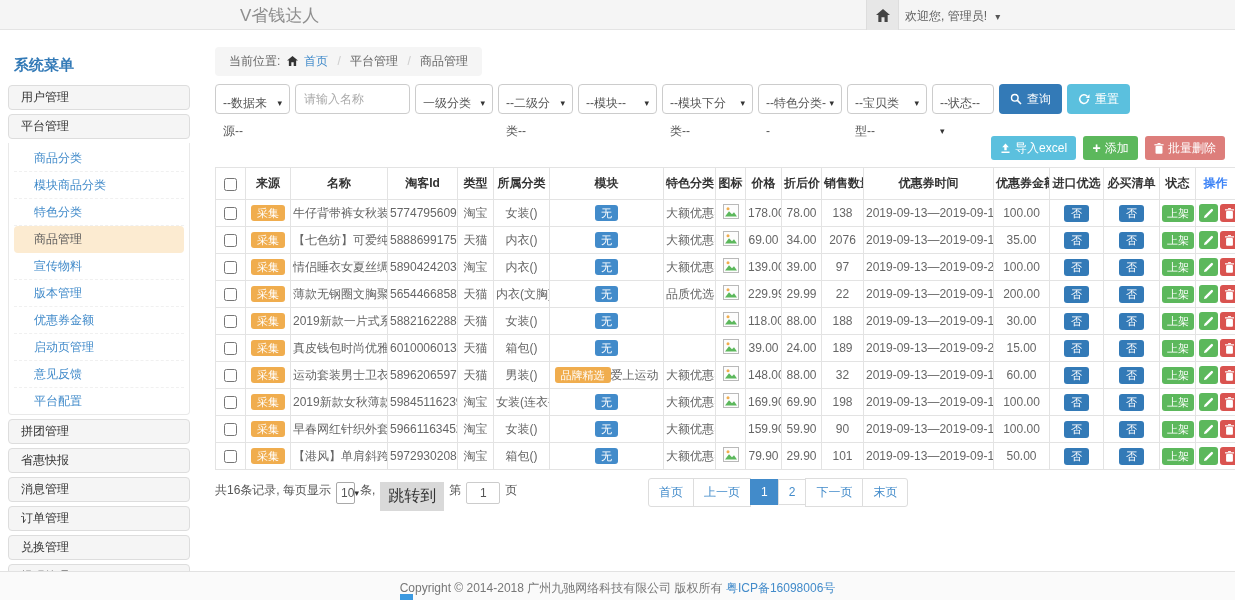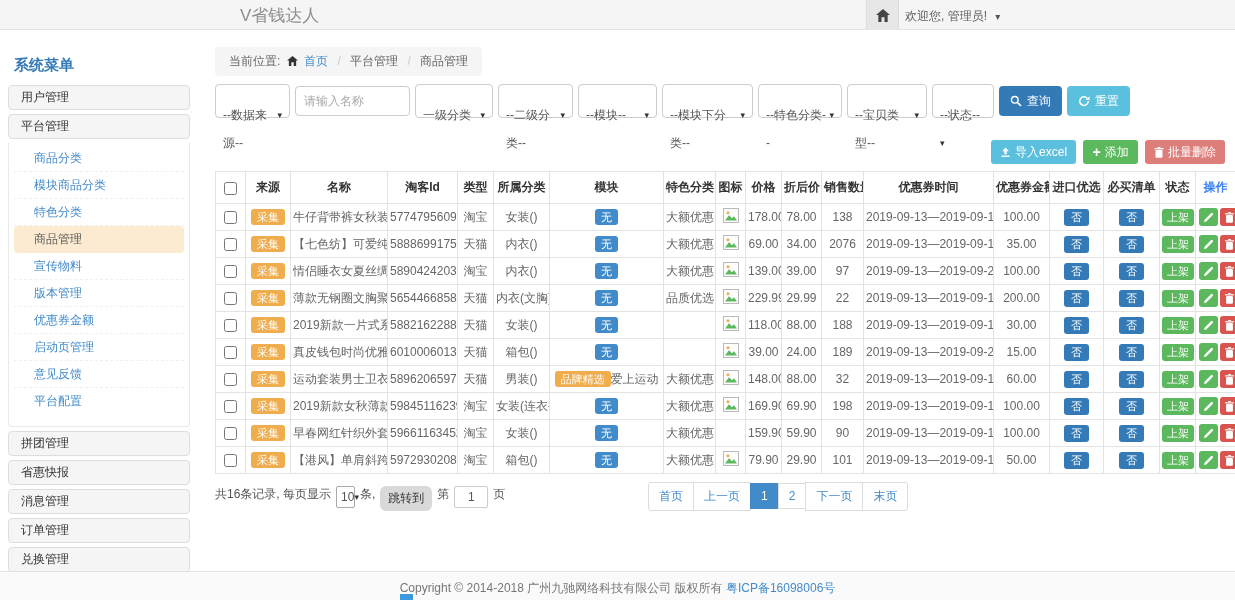--- a/index.html
+++ b/index.html
@@ -11,33 +11,33 @@
   
   .topbar { position: absolute; top: 0; left: 0; width: 1235px; height: 30px; background: #f5f5f5; border-bottom: 1px solid #e4e4e4; z-index: 6; }
   .brand { position: absolute; left: 240px; top: 4px; font-size: 17px; color: #8e8e8e; }
   .home-box { position: absolute; left: 866px; top: 0; width: 33px; height: 30px; background: #e7e7e7; border-left: 1px solid #ddd; border-right: 1px solid #ddd; display: flex; align-items: center; justify-content: center; cursor: pointer; }
   .welcome { position: absolute; left: 905px; top: 8px; color: #5f5f5f; cursor: pointer; }
   .welcome .caret { color: #555; font-size: 10px; margin-left: 5px; }
   
   .sidebar { position: absolute; left: 8px; top: 52px; width: 182px; height: 548px; overflow: hidden; z-index: 1; }
   .side-title { color: #337ab7; font-weight: bold; font-size: 15px; padding: 4px 6px 10px 6px; }
   .sgroup { background: #f5f5f5; border: 1px solid #ddd; border-radius: 4px; padding: 5px 12px; line-height: 13px; color: #333; margin-bottom: 4px; cursor: pointer; }
-  .submenu { background: #fff; border: 1px solid #e9e9e9; border-top: none; border-radius: 0 0 4px 4px; padding: 2px 5px 12px 5px; margin-bottom: 4px; }
+  .submenu { background: #fff; border: 1px solid #e9e9e9; border-top: none; border-radius: 0 0 4px 4px; padding: 2px 5px 0 5px; margin-bottom: 4px; }
   .sitem { color: #428bca; padding: 7px 0 6px 20px; line-height: 13px; border-bottom: 1px dashed #f0f0f0; cursor: pointer; }
   .sitem:last-child { border-bottom: none; }
   .sitem.active { background: #fcebd1; border-radius: 4px; color: #5b5b5b; border-bottom-color: transparent; }
   
   .main { position: absolute; left: 215px; top: 47px; width: 1010px; }
   .crumb { display: inline-block; background: #f5f5f5; border-radius: 4px; padding: 6px 14px; color: #666; }
   .crumb a { color: #428bca; text-decoration: none; cursor: pointer; }
   .crumb .sep { color: #ccc; margin: 0 6px; }
   .crumb .home-sm { margin: 0 3px; position: relative; top: 1px; }
   
   .filters { display: flex; gap: 5px; margin-top: 8px; align-items: center; }
-  .sel { height: 30px; border: 1px solid #ccc; border-radius: 4px; background: #fff; padding: 16px 7px; line-height: 28px; color: #555; display: flex; justify-content: space-between; cursor: pointer; }
+  .sel { height: 30px; border: 1px solid #ccc; border-radius: 4px; background: #fff; padding: 4px 7px; line-height: 28px; color: #555; display: flex; justify-content: space-between; cursor: pointer; }
   .sel .caret { color: #333; font-size: 9px; }
   .w-src { width: 75px; } .s0 { width: 78px; } .s1 { width: 75px; } .s2 { width: 79px; } .s3 { width: 91px; } .s4 { width: 84px; } .s5 { width: 80px; } .s6 { width: 62px; flex-direction: column; }
   .txt { width: 115px; height: 30px; border: 1px solid #ccc; border-radius: 4px; padding: 0 8px; font-size: 12px; color: #555; outline: none; font-family: inherit; }
   .txt::placeholder { color: #aaa; }
   .btn { height: 30px; border: none; border-radius: 4px; color: #fff; font-size: 12px; padding: 0 11px; display: inline-flex; align-items: center; gap: 5px; cursor: pointer; font-family: inherit; }
   .btn-primary { background: #337ab7; }
   .btn-info { background: #5bc0de; }
   
   .toolbar { margin-top: 22px; text-align: right; }
   .btn-sm { height: 24px; border: none; border-radius: 3px; color: #fff; font-size: 12px; padding: 0 9px; display: inline-flex; align-items: center; gap: 4px; cursor: pointer; margin-left: 4px; font-family: inherit; vertical-align: middle; }
@@ -55,21 +55,21 @@
   .btn-xs { display: inline-block; border: none; border-radius: 3px; color: #fff; font-size: 11px; padding: 3px 7px; line-height: 11px; cursor: pointer; font-family: inherit; }
   .xs-blue { background: #337ab7; } .xs-green { background: #5cb85c; padding: 3px 5px; }
   .iconbtn { display: inline-flex; width: 19px; height: 18px; border-radius: 3px; align-items: center; justify-content: center; cursor: pointer; border: none; padding: 0; margin: 0 1px; vertical-align: middle; }
   .ib-green { background: #5cb85c; } .ib-red { background: #d9534f; }
   .thumb { display: inline-flex; }
   
   .pager { position: relative; margin-top: 8px; height: 30px; color: #555; }
   .pager .left { position: absolute; left: 0; top: 4px; display: flex; gap: 5px; }
   .mini-sel { display: inline-flex; justify-content: space-between; width: 19px; height: 22px; border: 1px solid #a9a9a9; border-radius: 2px; background: #fff; padding: 0 4px; line-height: 20px; cursor: pointer; }
   .mini-sel .caret { font-size: 9px; color: #333; }
-  .jump { background: #d9d9d9; border: none; border-radius: 6px; color: #333; font-size: 12px; padding: 4px 8px; cursor: pointer; font-family: inherit; }
+  .jump { background: #d9d9d9; border: none; border-radius: 0; color: #333; font-size: 16px; padding: 4px 8px; cursor: pointer; font-family: inherit; }
   .page-input { width: 34px; height: 22px; border: 1px solid #ccc; border-radius: 2px; text-align: center; font-size: 12px; color: #555; outline: none; font-family: inherit; }
   .pages { position: absolute; left: 433px; top: 0; text-decoration: underline; }
   .page-btn { display: inline-block; border: 1px solid #ddd; background: #fff; color: #428bca; padding: 5px 10px; margin-left: -1px; cursor: pointer; }
   .page-btn:first-child { border-radius: 3px 0 0 3px; margin-left: 0; }
   .page-btn:last-child { border-radius: 0 3px 3px 0; }
   .page-btn.active { background: #428bca; border-color: #428bca; color: #fff; }
   
   .footer { position: absolute; left: 0; top: 571px; width: 1235px; height: 29px; background: #fafafa; border-top: 1px solid #e2e2e2; text-align: center; padding-top: 8px; color: #777; z-index: 5; }
   .footer .icp { color: #428bca; text-decoration: none; cursor: pointer; }
   .blue-artifact { position: absolute; left: 400px; top: 594px; width: 13px; height: 6px; background: #3b99e0; z-index: 7; }

